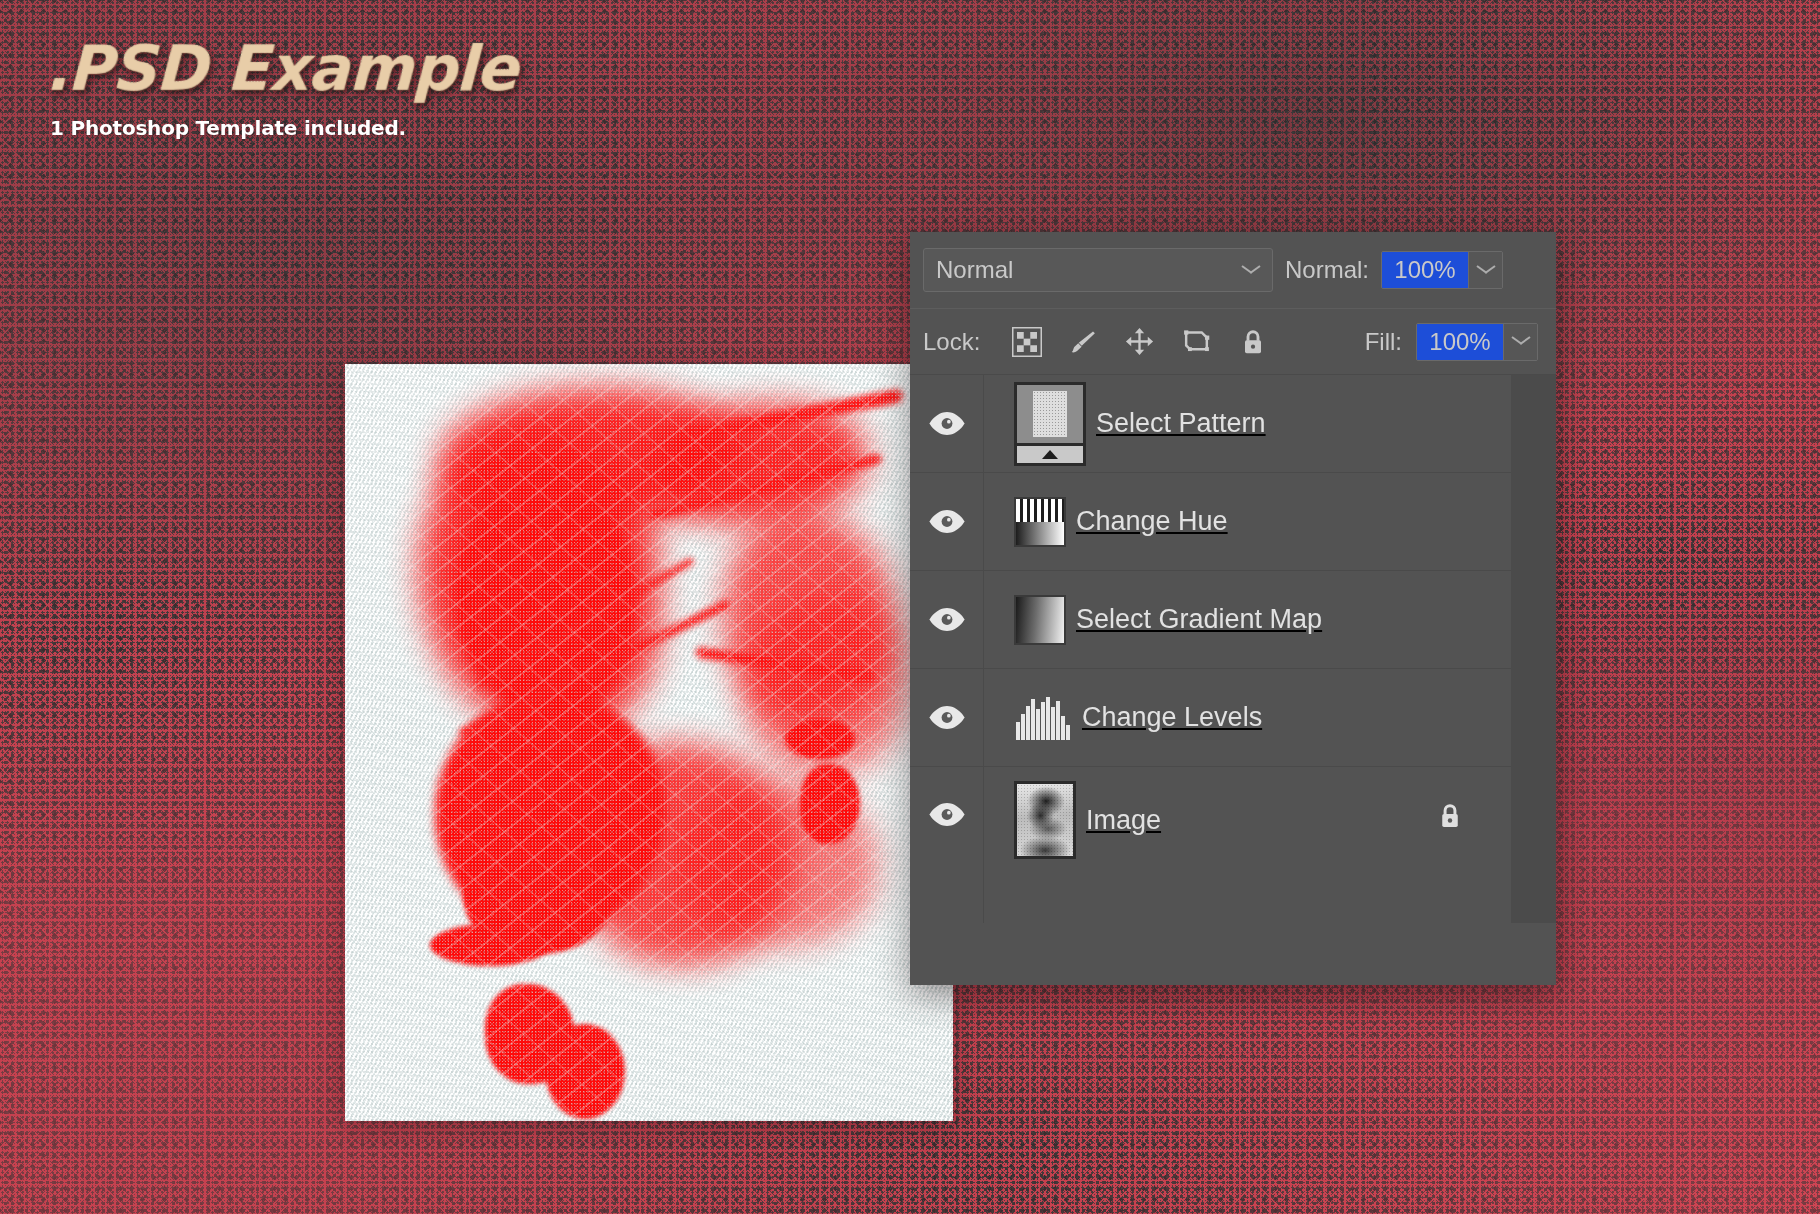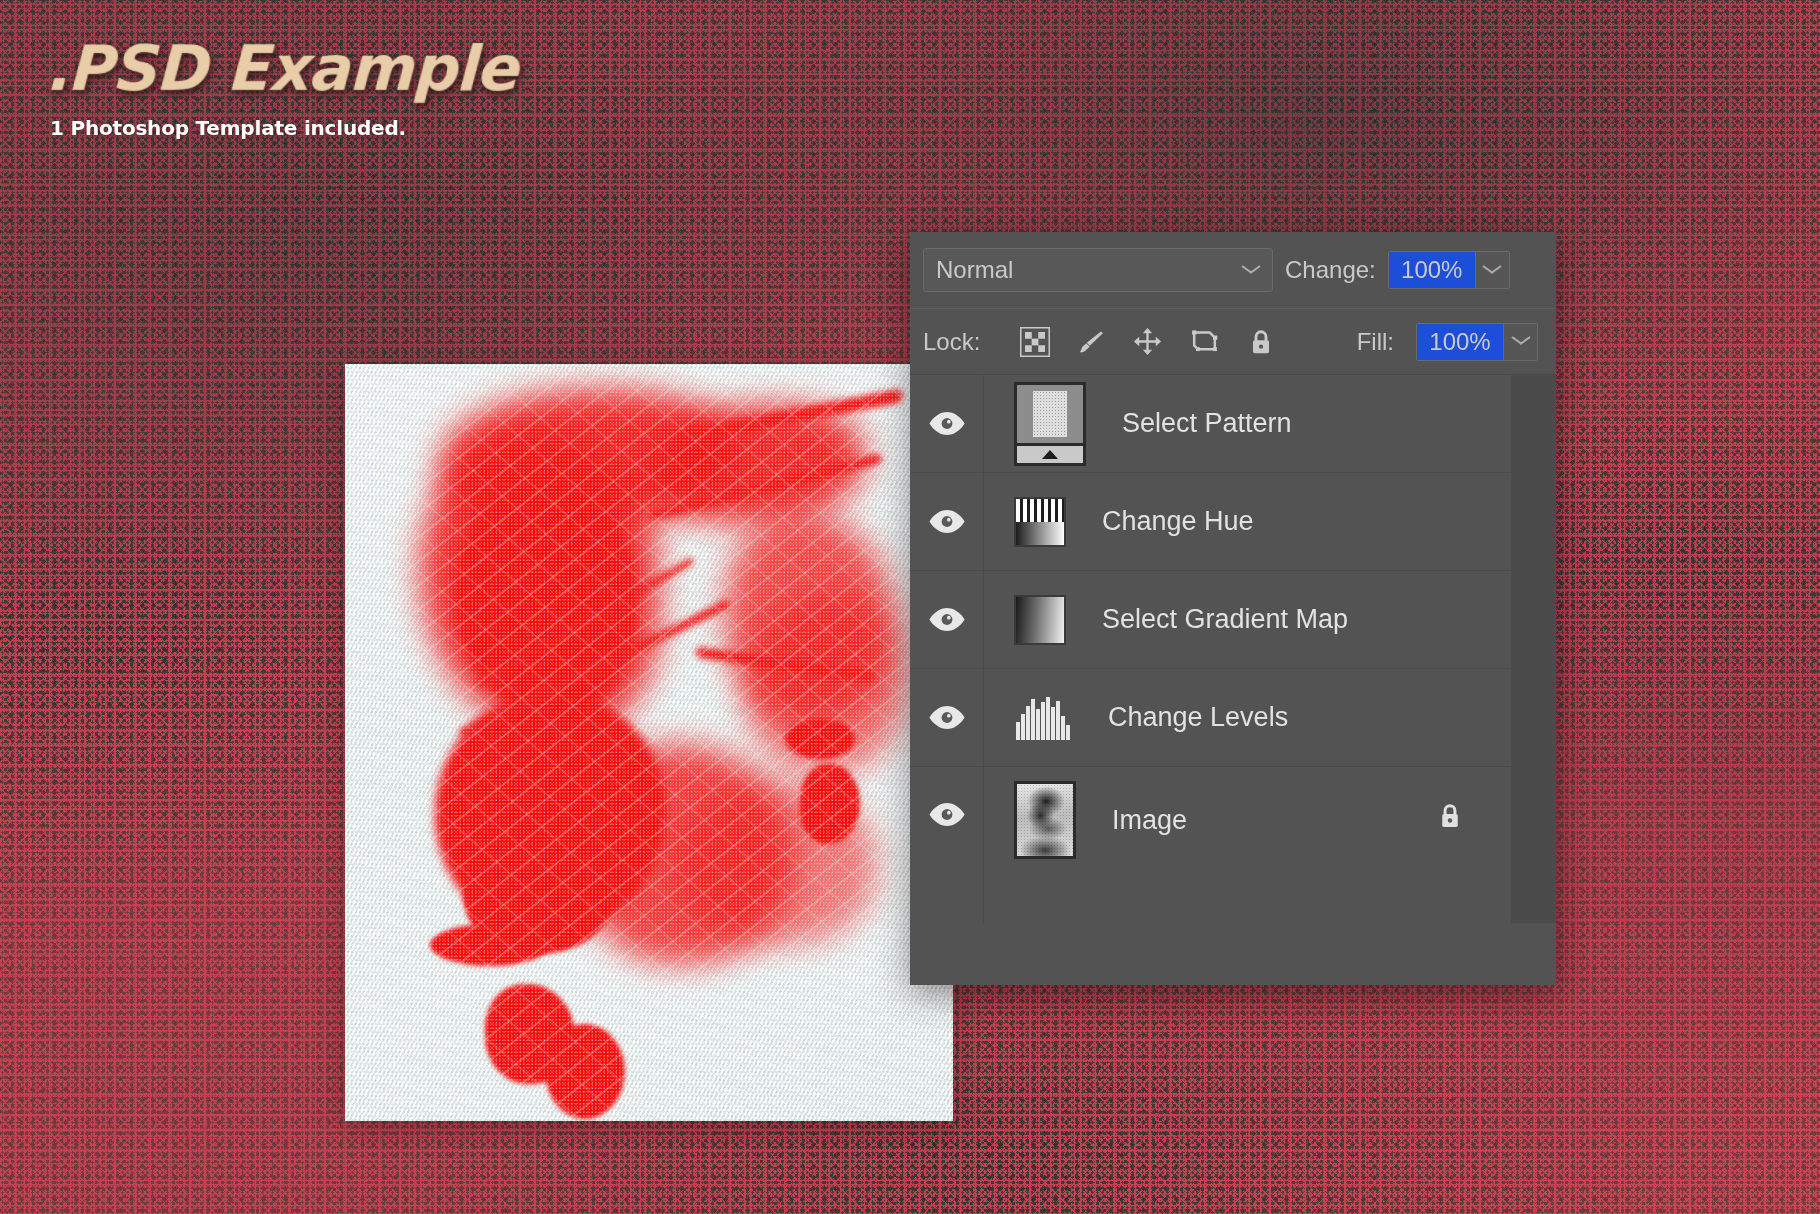--- a/index.html
+++ b/index.html
@@ -227,21 +227,21 @@
     width: 34px;
     display: flex; align-items: center; justify-content: center;
     border-left: 1px solid #6a6a6a;
   }
 
   .panel-row-lock {
     height: 66px;
     display: flex;
     align-items: center;
     padding: 0 18px 0 13px;
-    gap: 22px;
+    gap: 14px;
     border-top: 1px solid #5d5d5d;
     flex-shrink: 0;
   }
   .lock-icons { display: flex; align-items: center; gap: 26px; margin-left: 18px; }
   .lock-icons svg { display: block; }
   .lock-spacer { flex: 1 1 auto; }
 
   .layers-body {
     flex: 1 1 auto;
     display: flex;
@@ -263,21 +263,21 @@
   }
 
   .eye-cell, .layer-row {
     height: 98px;
     flex-shrink: 0;
     border-bottom: 1px solid #4a4a4a;
     display: flex;
     align-items: center;
   }
   .eye-cell { justify-content: center; }
-  .layer-row { padding-left: 30px; gap: 36px; }
+  .layer-row { padding-left: 30px; gap: 10px; text-decoration: underline; }
 
   .eye-cell.tail, .layer-row.tail {
     height: auto; flex: 1 1 auto; border-bottom: none;
   }
 
   .layer-name {
     color: #E2E2E2;
     font-size: 27px;
     white-space: nowrap;
   }
@@ -410,21 +410,21 @@
     <div class="art-grain"></div>
   </div>
 
   <div id="layers-panel">
 
     <div class="panel-row-top">
       <div class="blend-select">
         <span>Normal</span>
         <span class="chev"></span>
       </div>
-      <span class="field-label">Change:</span>
+      <span class="field-label">Normal:</span>
       <div class="num-field">
         <span class="val">100%</span>
         <span class="stepper">
           <span class="chev"></span>
         </span>
       </div>
     </div>
 
     <div class="panel-row-lock">
       <span class="field-label">Lock:</span>

